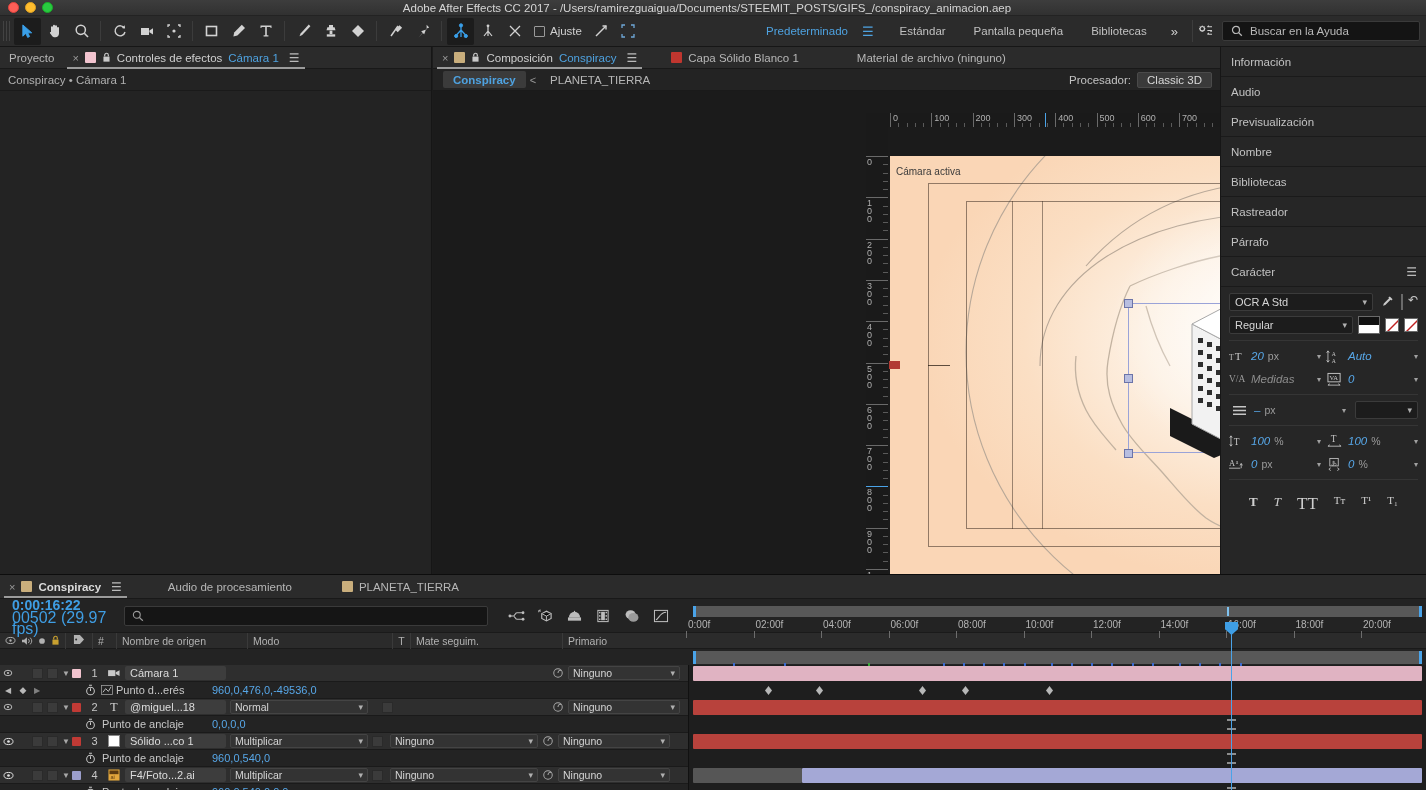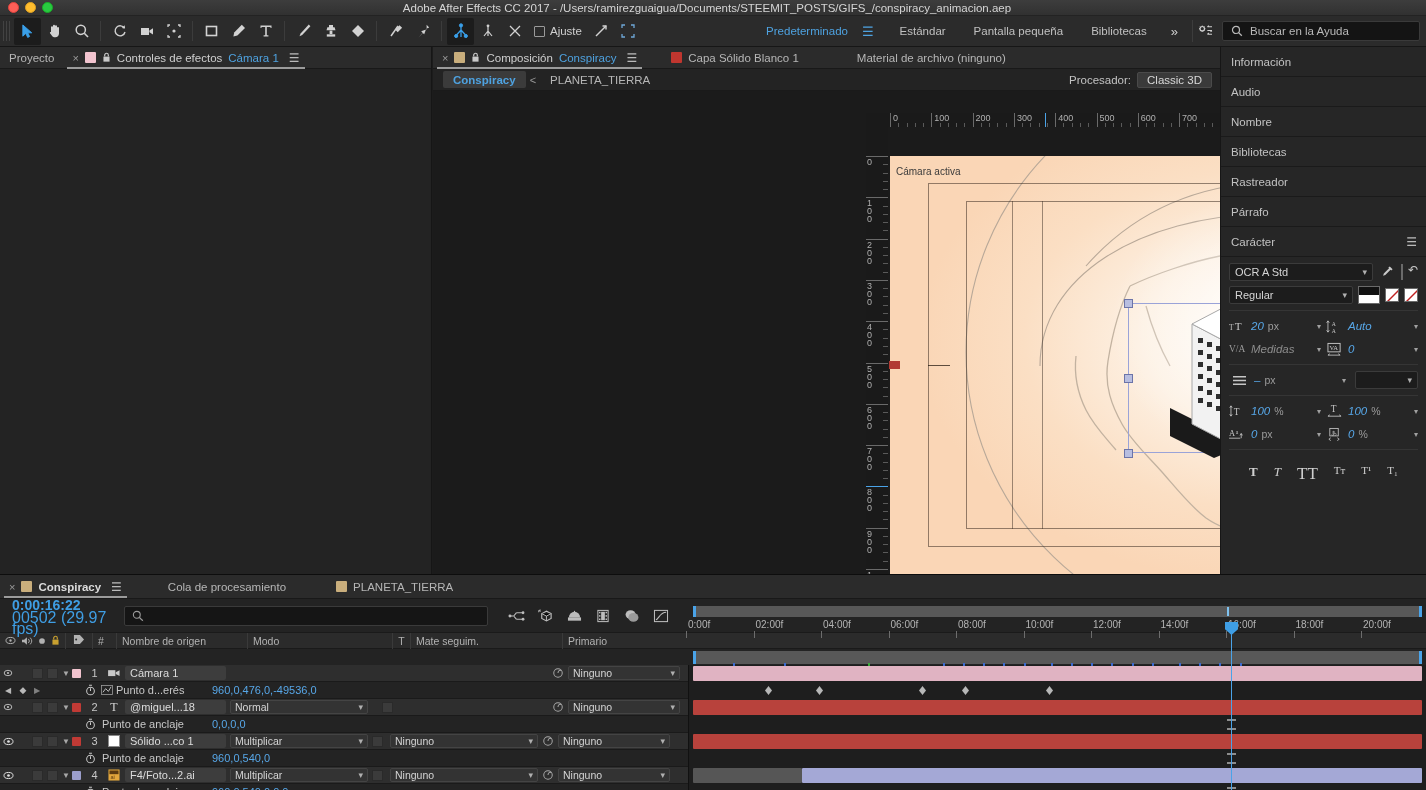--- a/index.html
+++ b/index.html
@@ -361,20 +361,21 @@
             <svg width="9" height="11" viewBox="0 0 10 12">
                 <path d="M3 5V3.3a2 2 0 0 1 4 0V5" fill="none" stroke="#c9c9c9" stroke-width="1.3"></path>
                 <rect x="1.6" y="5" width="6.8" height="5.6" fill="#c9c9c9"></rect>
               </svg>
           </span>
           <span>Controles de efectos</span>
           <span class="blue">Cámara 1</span>
           <span class="hamb">☰</span>
         </div>
       </div>
+      <div class="ec-sub">Conspiracy • Cámara 1</div>
       <div class="ec-body"></div>
     </div>
 
     <div class="comp-panel">
       <div class="comp-tabs">
         <div class="ptab on">
           <span class="xclose">×</span>
           <span class="swatch" style="background:#c9ae7c"></span>
           <span class="lock">
             <svg width="9" height="11" viewBox="0 0 10 12">
@@ -803,20 +804,23 @@
     </div>
 
     <div class="right-panel">
       <div class="rrow">
           <span>Información</span>
         </div>
       <div class="rrow">
           <span>Audio</span>
         </div>
       <div class="rrow">
+          <span>Previsualización</span>
+        </div>
+      <div class="rrow">
           <span>Nombre</span>
         </div>
       <div class="rrow">
           <span>Bibliotecas</span>
         </div>
       <div class="rrow">
           <span>Rastreador</span>
         </div>
       <div class="rrow">
           <span>Párrafo</span>
@@ -1001,21 +1005,21 @@
 
   <div class="tl">
     <div class="tl-tabs">
       <div class="ptab on">
         <span class="xclose">×</span>
         <span class="swatch" style="background:#c9ae7c"></span>
         <span style="font-weight:bold;color:#dcdcdc">Conspiracy</span>
         <span class="hamb">☰</span>
       </div>
       <div class="ptab" style="margin-left:28px">
-        <span>Cola de procesamiento</span>
+        <span>Audio de procesamiento</span>
       </div>
       <div class="ptab" style="margin-left:32px">
         <span class="swatch" style="background:#c9ae7c"></span>
         <span>PLANETA_TIERRA</span>
       </div>
     </div>
 
     <div class="tl-ctrl">
       <div style="width:110px">
         <div class="tcode">0:00:16:22</div>

